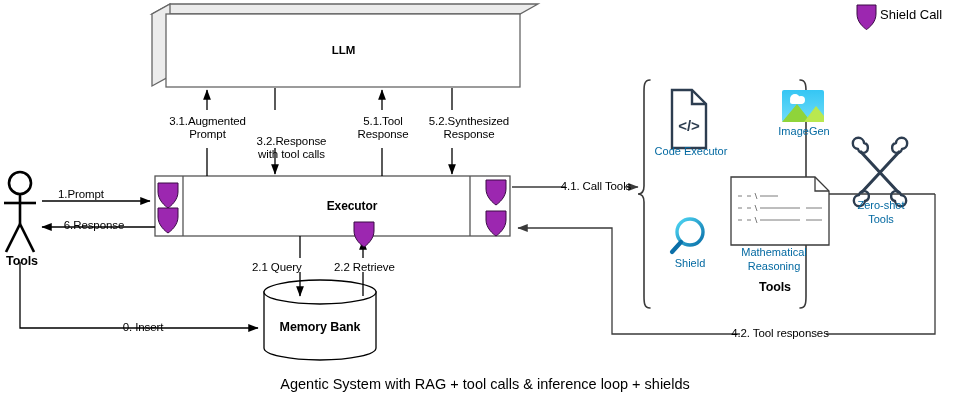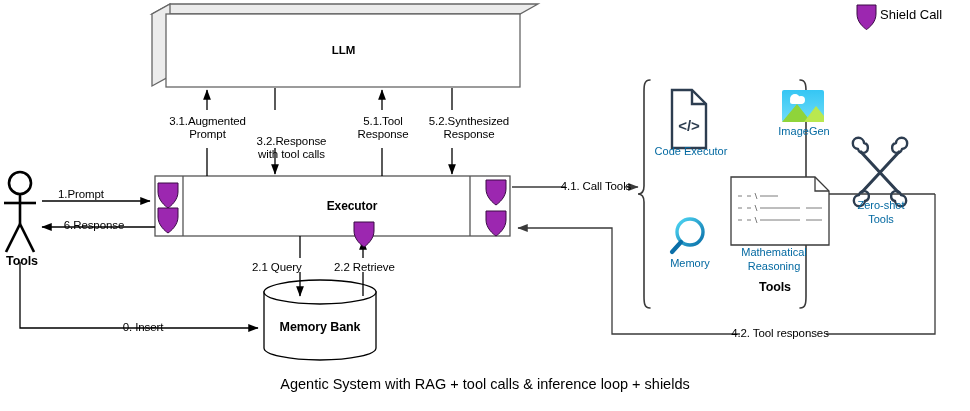--- a/index.html
+++ b/index.html
@@ -252,17 +252,17 @@
   <div class="icon-label" style="left:645px; top:144px; width:92px;">Code Executor</div>
 
   <div class="icon-label" style="left:767px; top:124px; width:74px;">ImageGen</div>
 
   <div class="icon-label" style="left:841px; top:198px; width:80px;">Zero-shot
 Tools</div>
 
   <div class="icon-label" style="left:722px; top:245px; width:104px;">Mathematical
 Reasoning</div>
 
-  <div class="icon-label" style="left:659px; top:256px; width:62px;">Memory</div>
+  <div class="icon-label" style="left:659px; top:256px; width:62px;">Shield</div>
 
   <div class="caption">Agentic System with RAG + tool calls &amp; inference loop + shields</div>
 
 </div>
 
 </body></html>

